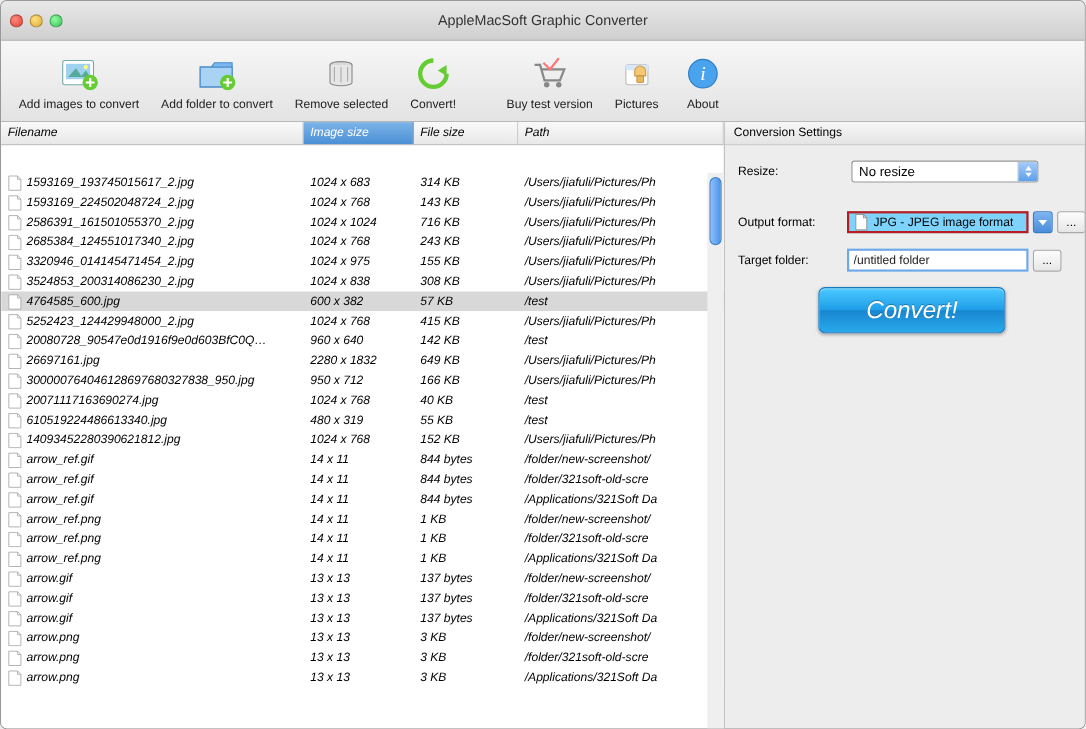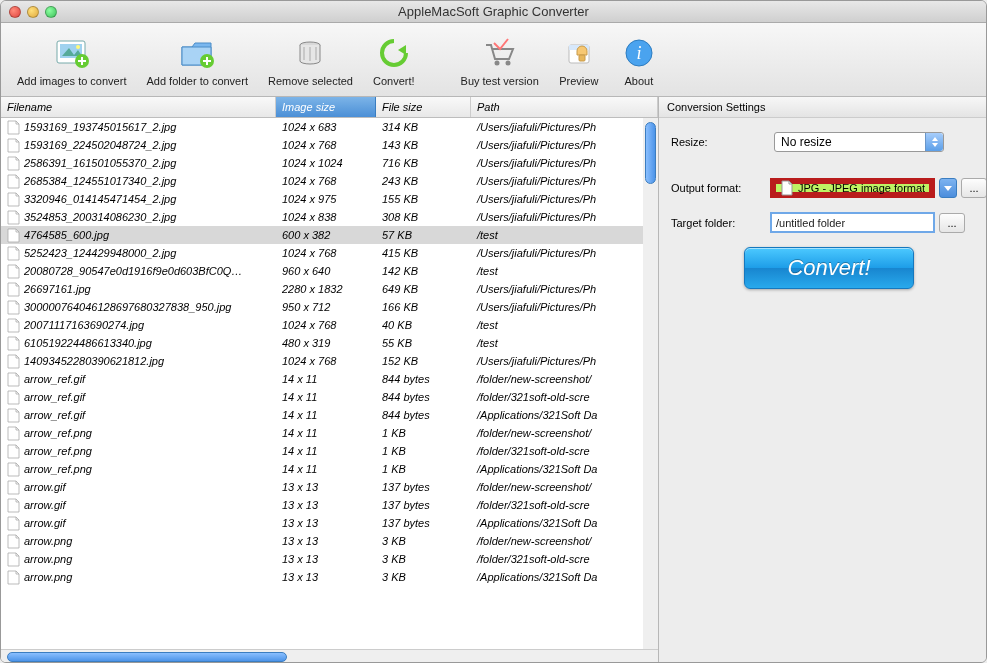--- a/index.html
+++ b/index.html
@@ -7,21 +7,21 @@
   font-family: "Lucida Grande", "Helvetica Neue", Arial, sans-serif;
   font-size: 11px;
   background: #ededed;
   width: 987px;
   height: 663px;
   overflow: hidden;
   border: 1px solid #999;
   border-radius: 6px;
 }
 .titlebar {
-  height: 22px;
+  height: 36px;
   background: linear-gradient(#e8e8e8, #cfcfcf);
   border-bottom: 1px solid #aaa;
   display: flex;
   align-items: center;
   padding: 0 8px;
   position: relative;
 }
 .traffic { display: flex; gap: 6px; }
 .traffic span {
   width: 12px; height: 12px; border-radius: 50%;
@@ -171,21 +171,21 @@
   border: 1px solid #aaa;
   border-radius: 3px;
   display: inline-flex; align-items: center; justify-content: center;
   font-size: 11px;
 }
 .small-doc {
   width: 14px; height: 16px;
 }
 .fmt-row { gap: 4px; }
 .fmt-text {
-  background: #bef264; border: 6px solid #b91c1c;
+  background: #7dd3fc; border: 2px solid #b91c1c;
   height: 20px; display: flex; align-items: center;
   padding: 0 4px; width: 165px; gap: 4px;
   font-size: 11px;
 }
 .blue-dd {
   width: 18px; height: 20px;
   background: linear-gradient(#7db3f0, #4b8ddc);
   border: 1px solid #3a7dc0; border-radius: 3px;
   display: flex; align-items: center; justify-content: center;
 }
@@ -237,21 +237,21 @@
   background: #efefef;
 }
 .vscroll .vthumb {
   position: absolute; left: 2px; right: 2px; top: 4px;
   height: 62px;
   background: linear-gradient(90deg, #8abfff, #4d94e8);
   border: 1px solid #3b7dc0;
   border-radius: 6px;
 }
 .table-wrap { position: relative; flex: 1; display: flex; flex-direction: column; }
-.table-body { position: relative; }
+.table-body { position: relative; margin-top: 25px; }
 </style>
 </head>
 <body>
 
 <div class="titlebar">
   <div class="traffic">
     <span class="tl-close"></span>
     <span class="tl-min"></span>
     <span class="tl-zoom"></span>
   </div>
@@ -316,21 +316,21 @@
   </div>
   <div class="tool-btn">
     <span class="ico">
       <svg width="40" height="40" viewBox="0 0 40 40">
           <rect x="10" y="12" width="20" height="18" rx="2" fill="#fff" stroke="#bbb"></rect>
           <rect x="10" y="12" width="20" height="5" fill="#d7e8fb"></rect>
           <path d="M18 18 a5 5 0 0 1 10 0 v4 h-10 z" fill="#f7c873" stroke="#c89a4a"></path>
           <rect x="20" y="22" width="6" height="6" rx="1" fill="#e8b75c" stroke="#c89a4a"></rect>
         </svg>
     </span>
-    <span class="lbl">Preview</span>
+    <span class="lbl">Pictures</span>
   </div>
   <div class="tool-btn">
     <span class="ico">
       <svg width="40" height="40" viewBox="0 0 40 40">
           <circle cx="20" cy="20" r="13" fill="#4aa3ef"></circle>
           <circle cx="20" cy="20" r="13" fill="none" stroke="#2d7cc0"></circle>
           <text x="20" y="26" text-anchor="middle" font-size="18" font-family="Georgia" font-style="italic" fill="#fff">i</text>
         </svg>
     </span>
     <span class="lbl">About</span>

